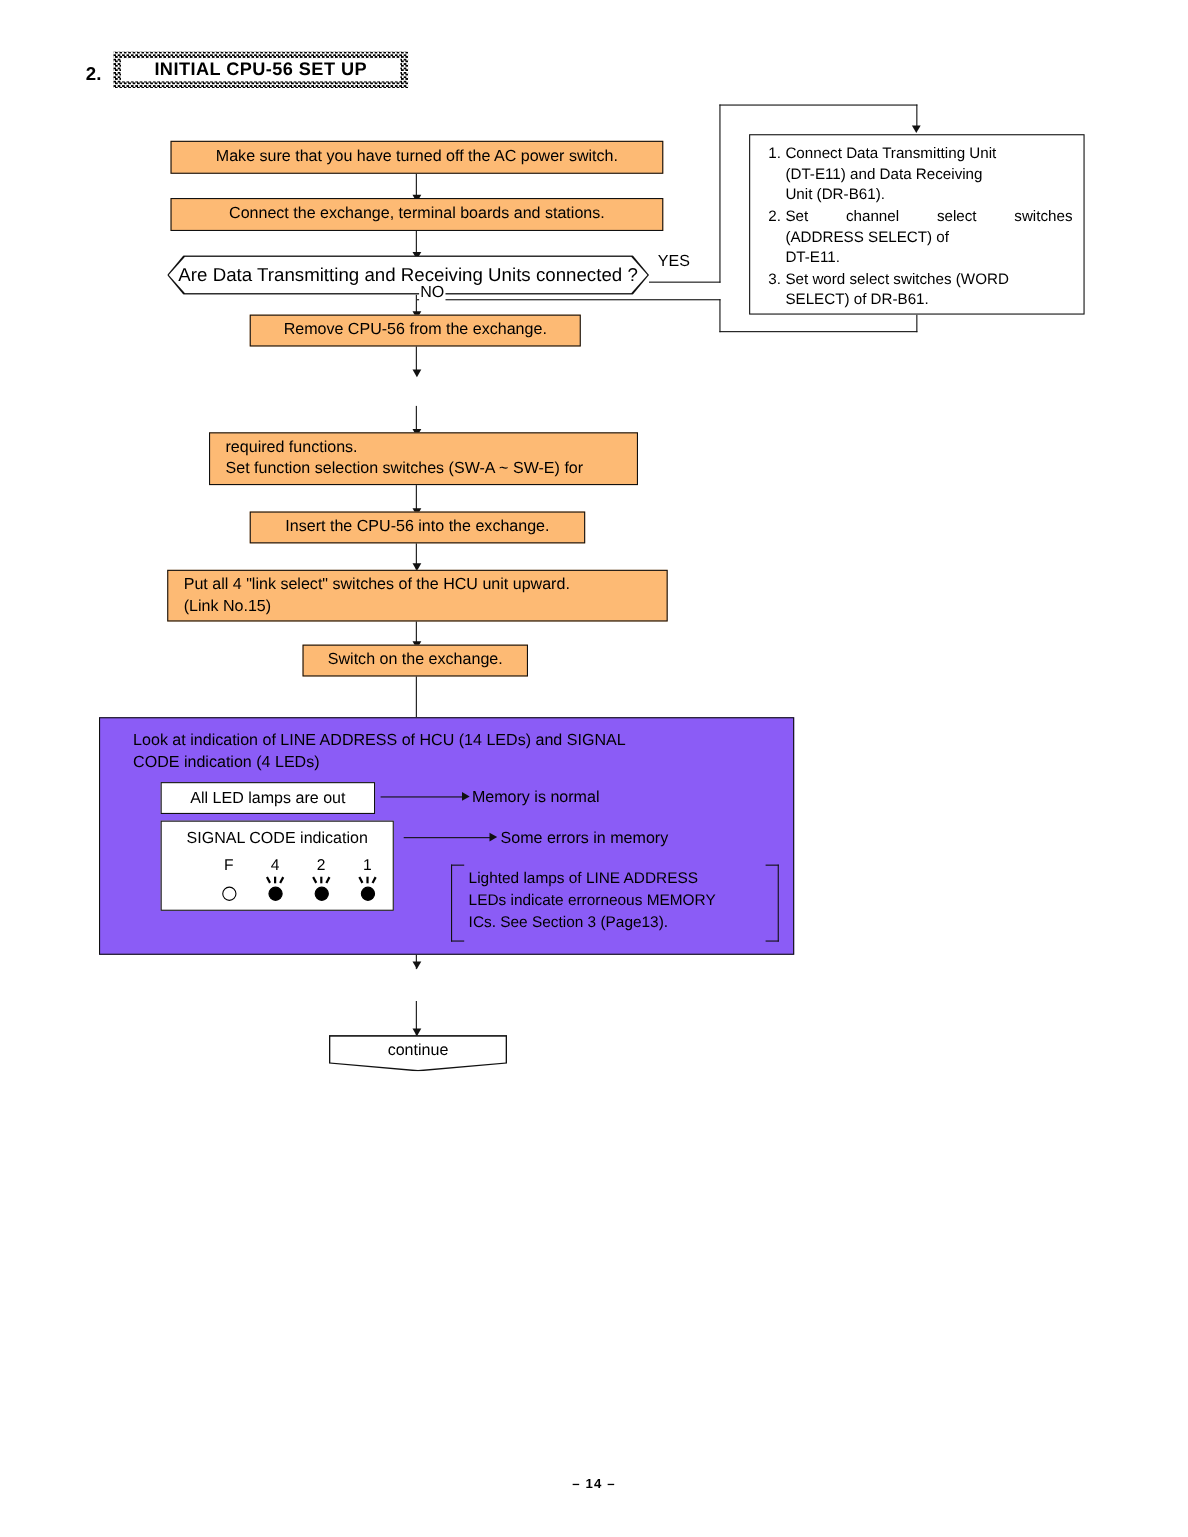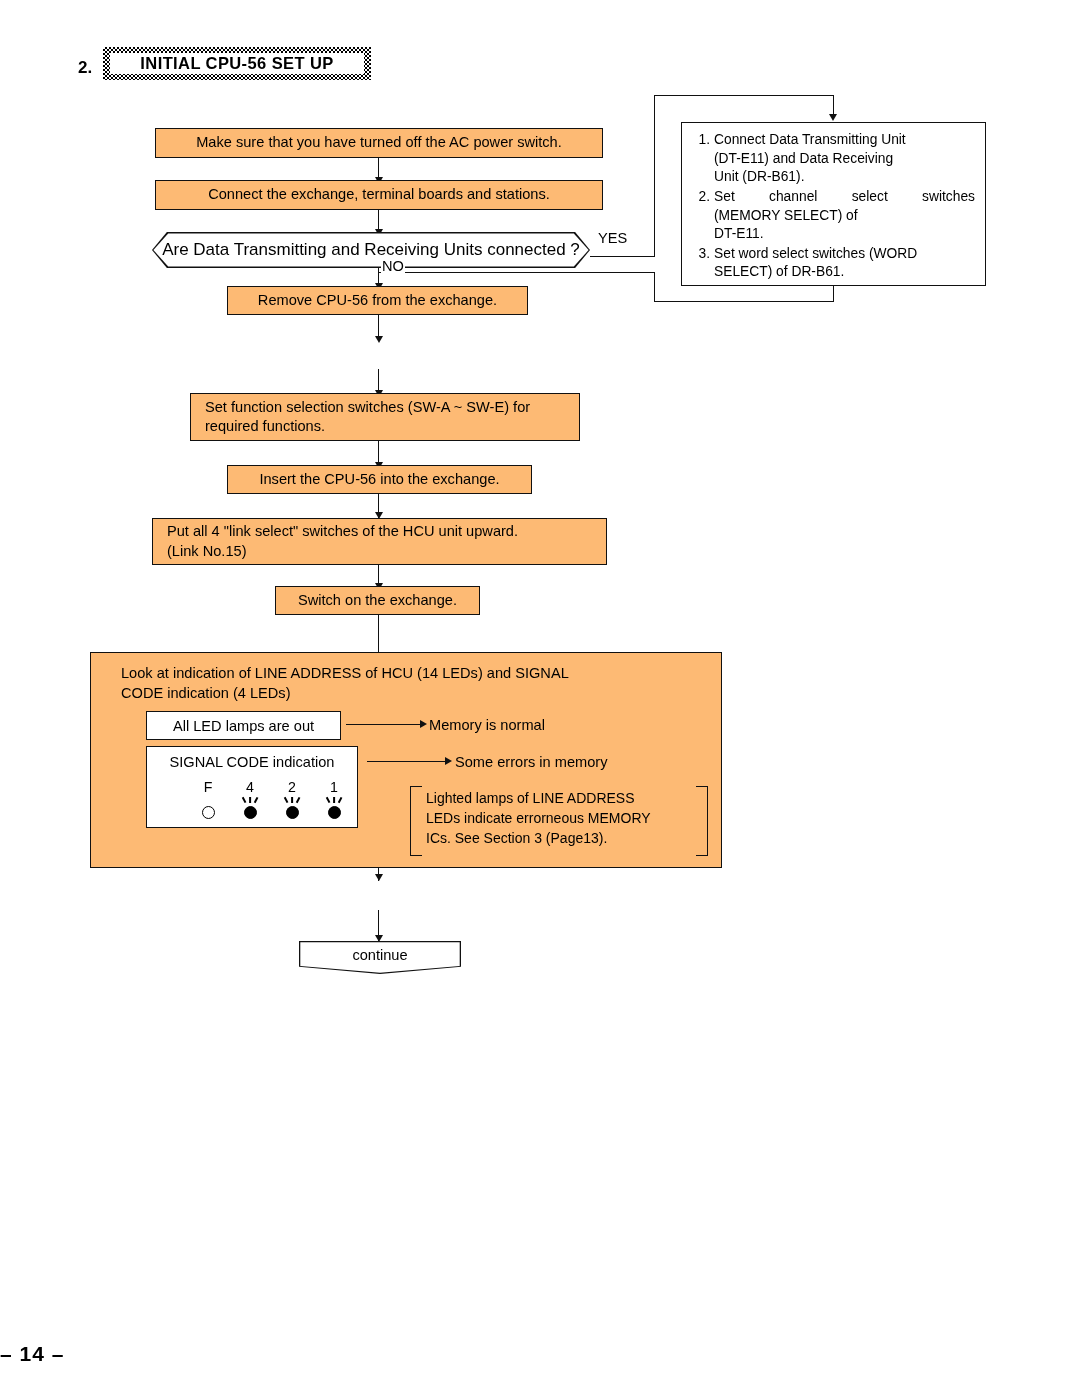--- a/index.html
+++ b/index.html
@@ -110,21 +110,21 @@
     position:relative; padding-left:22px; margin-bottom:1px;
     text-align:justify; text-justify:inter-word;
   }
   #right-box li .num{
     position:absolute; left:0; top:0; width:18px; text-align:right;
   }
 
   
   #led-panel{
     position:absolute; left:90px; top:652px; width:632px; height:216px;
-    border:1.4px solid #111; background:#fdba74; box-sizing:border-box;
+    border:1.4px solid #111; background:#8b5cf6; box-sizing:border-box;
   }
   #led-heading{
     position:absolute; left:30px; top:11px; width:570px;
     font-size:14.6px; line-height:1.34;
   }
   #led-out-box{
     position:absolute; left:55px; top:58px; width:195px; height:29px;
     border:1.4px solid #111; box-sizing:border-box;
     display:flex; align-items:center; justify-content:center;
     font-size:14.6px; background:#fff;
@@ -199,21 +199,21 @@
     border-bottom:4.2px solid transparent;
     border-left:7px solid #111;
   }
   .edge-label{
     position:absolute; font-size:14.6px; background:#fff; padding:0 1px;
   }
 
   
   #footer{
     position:absolute; left:0; right:0; top:1342px;
-    text-align:left; font-size:21px; font-weight:bold;
+    text-align:center; font-size:12px; font-weight:bold;
     letter-spacing:1px;
   }
 </style>
 </head>
 <body>
 
 <div id="page">
 
   <div id="sec-num">2.</div>
   <div id="banner">
@@ -259,21 +259,21 @@
     <ol>
       <li>
         <span class="num">1.</span>
         <span>Connect Data Transmitting Unit</span><br>
         <span>(DT-E11) and Data Receiving</span><br>
         <span>Unit (DR-B61).</span>
       </li>
       <li>
         <span class="num">2.</span>
         <span style="display:inline-block;width:100%;text-align:justify;text-align-last:justify;">Set channel select switches</span>
-        <span>(MEMORY SELECT) of</span><br>
+        <span>(ADDRESS SELECT) of</span><br>
         <span>DT-E11.</span>
       </li>
       <li>
         <span class="num">3.</span>
         <span>Set word select switches (WORD</span><br>
         <span>SELECT) of DR-B61.</span>
       </li>
     </ol>
   </div>
 
@@ -281,22 +281,22 @@
     <div class="txt">Remove CPU-56 from the exchange.</div>
   </div>
   <div class="vline" style="left:378px; top:315px; height:24px;"></div>
   <div class="arrow-down" style="left:378.7px; top:336px;"></div>
 
   <div class="vline" style="left:378px; top:369px; height:24px;"></div>
   <div class="arrow-down" style="left:378.7px; top:390px;"></div>
 
   <div class="box lead" style="left:190px; top:393px; width:390px; height:48px;">
     <div class="txt">
+      <div>required functions.</div>
       <div>Set function selection switches (SW-A ~ SW-E) for</div>
-      <div>required functions.</div>
     </div>
   </div>
   <div class="vline" style="left:378px; top:441px; height:24px;"></div>
   <div class="arrow-down" style="left:378.7px; top:462px;"></div>
 
   <div class="box center" style="left:227px; top:465px; width:305px; height:29px;">
     <div class="txt">Insert the CPU-56 into the exchange.</div>
   </div>
   <div class="vline" style="left:378px; top:494px; height:24px;"></div>
   <div class="arrow-down" style="left:378.7px; top:512px;"></div>

